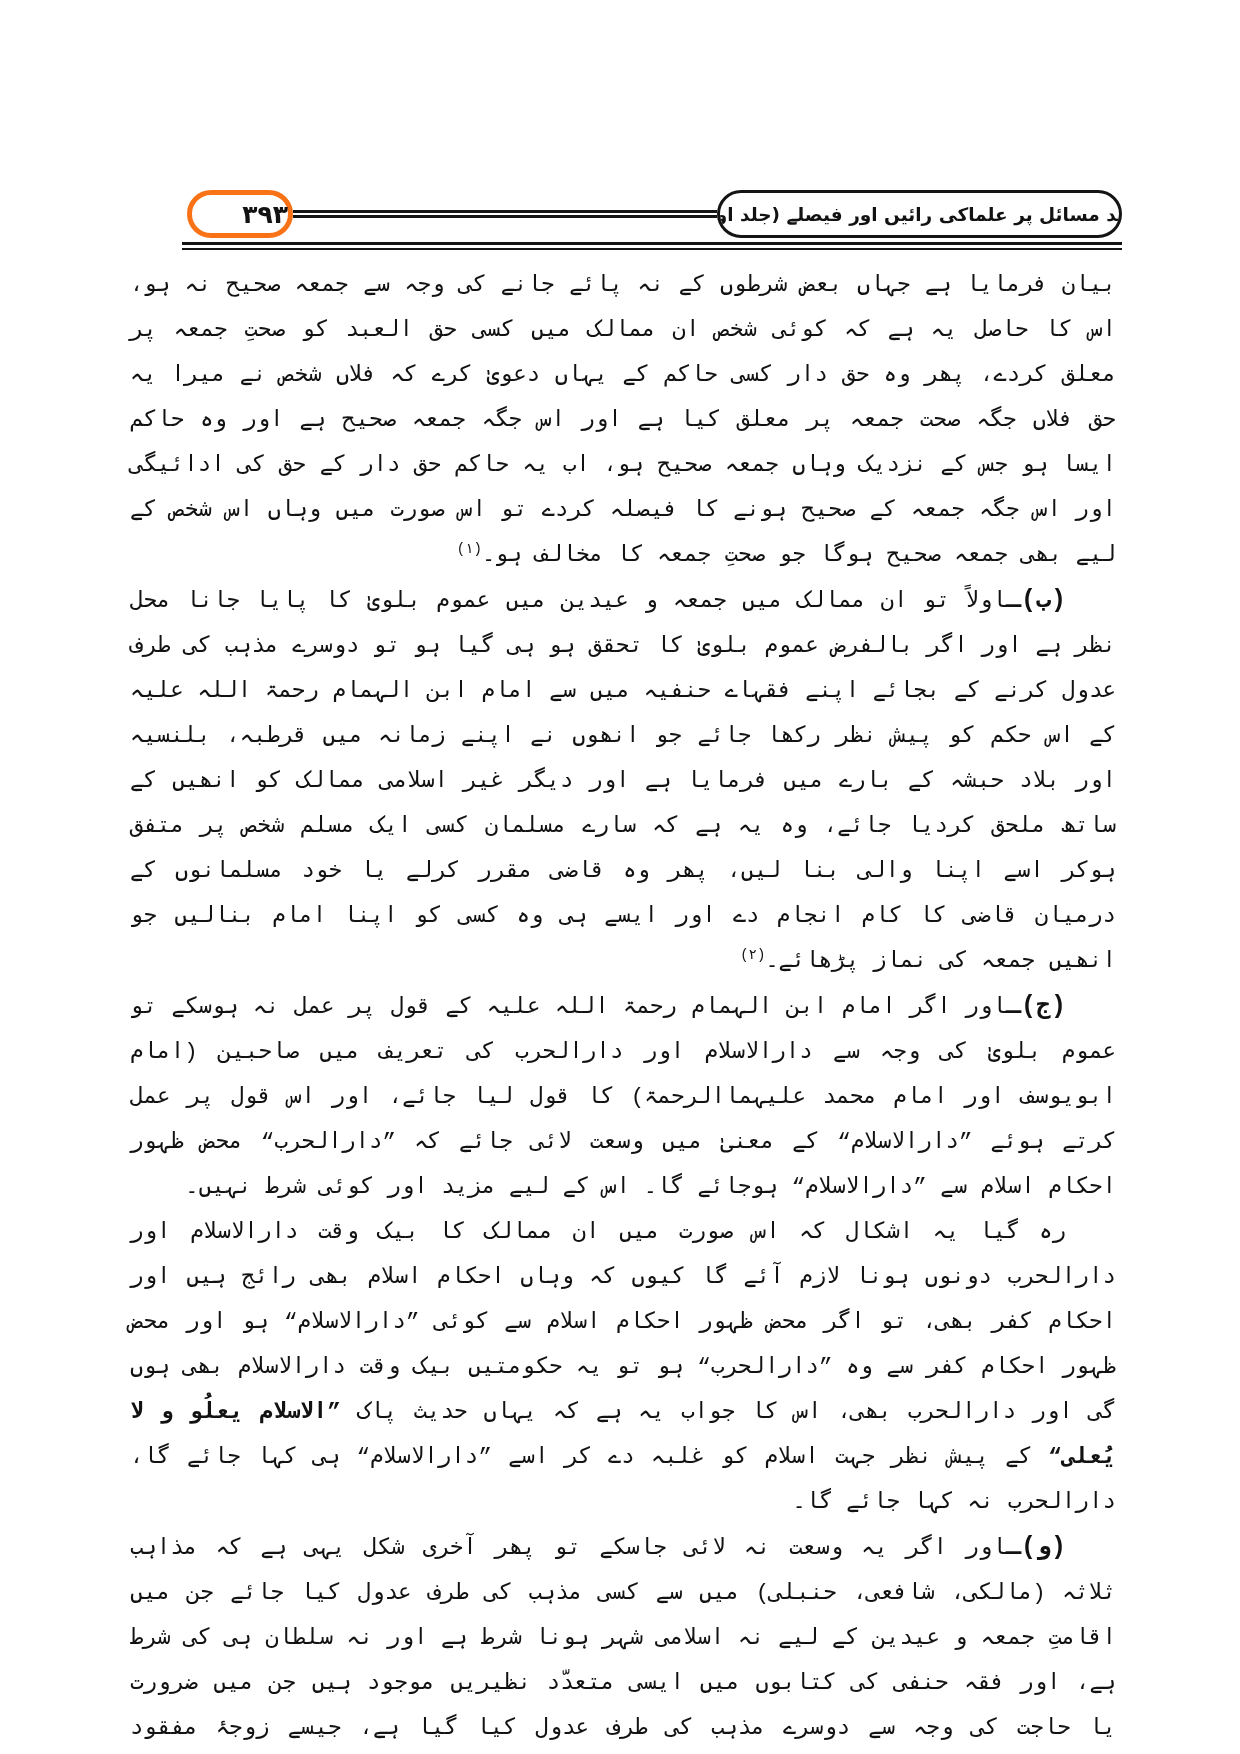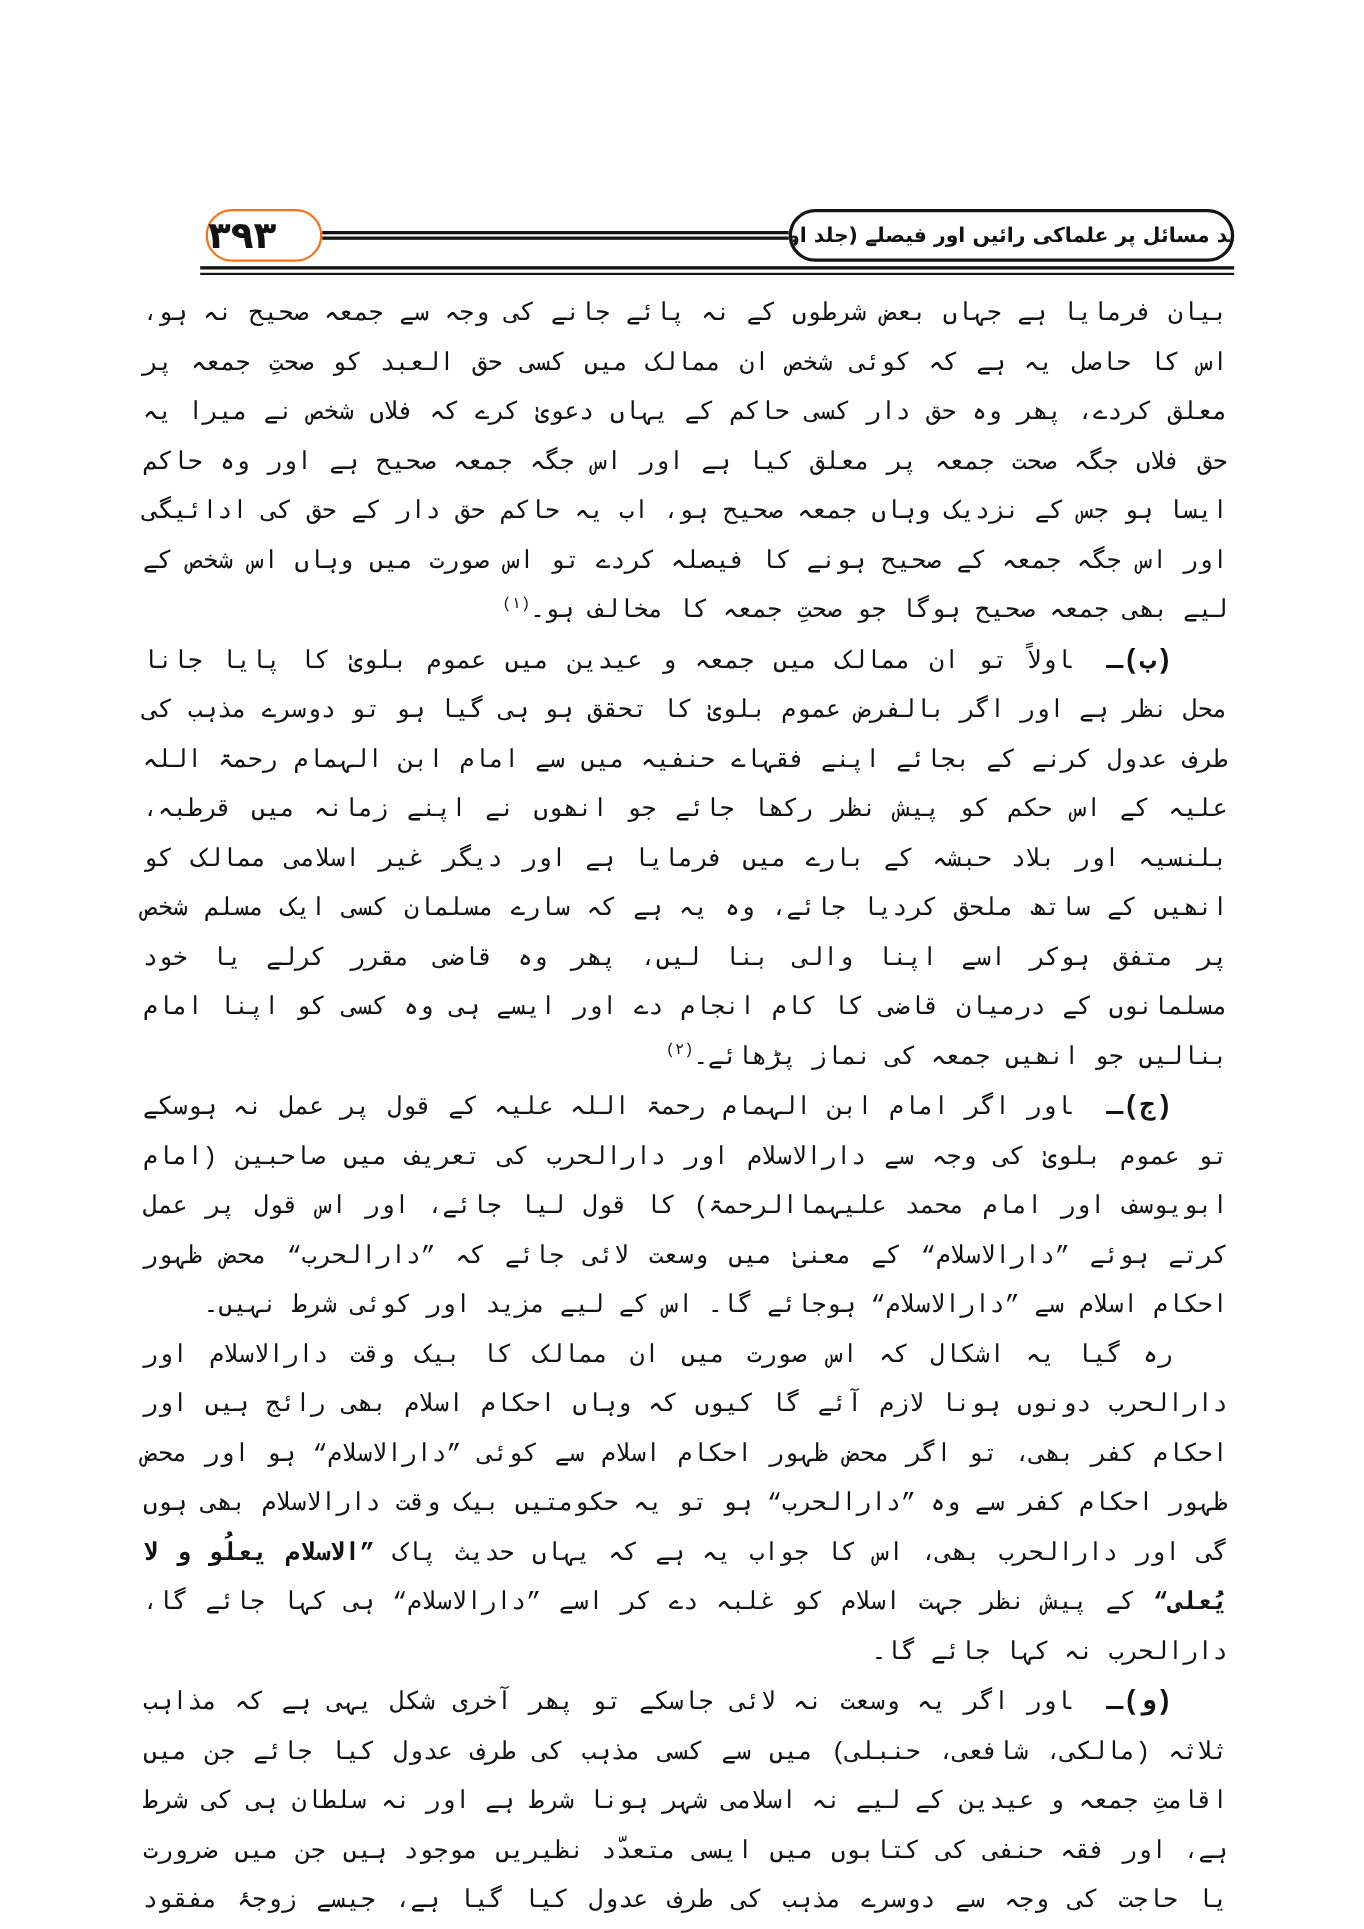--- a/index.html
+++ b/index.html
@@ -20,28 +20,28 @@
     top: 190px;
     left: 187px;
     width: 935px;
     height: 48px;
     display: flex;
     align-items: stretch;
   }
   .page-pill {
     width: 106px;
     box-sizing: border-box;
-    border: 2px solid #f97316;
+    border: 5px solid #f97316;
     border-radius: 26px;
     background: #fff;
     display: flex;
     align-items: center;
-    justify-content: flex-start;
+    justify-content: flex-end;
     font-weight: bold;
-    font-size: 34px;
+    font-size: 25px;
   }
   .connector {
     flex: 1;
     align-self: center;
     height: 8px;
     box-sizing: border-box;
     border-top: 3px solid #141414;
     border-bottom: 3px solid #141414;
   }
   .title-cartouche {
@@ -79,21 +79,21 @@
     top: 263px;
     left: 130px;
     right: 124px;
     direction: rtl;
     text-align: justify;
     font-size: 22.5px;
     line-height: 45px;
   }
   .para { margin: 0; font-family: Liberation Mono, monospace; }
   .para.indent { text-indent: 50px; }
-  .marker { font-weight: bold; font-size: 25px; margin-left: 32px; }
+  .marker { font-weight: bold; font-size: 25px; }
   .bold { font-weight: bold; }
   sup.fn-ref { font-size: 14px; line-height: 0; }
 
   
   .footnotes {
     position: absolute;
     top: 1392px;
     right: 180px;
     width: 560px;
     direction: rtl;

